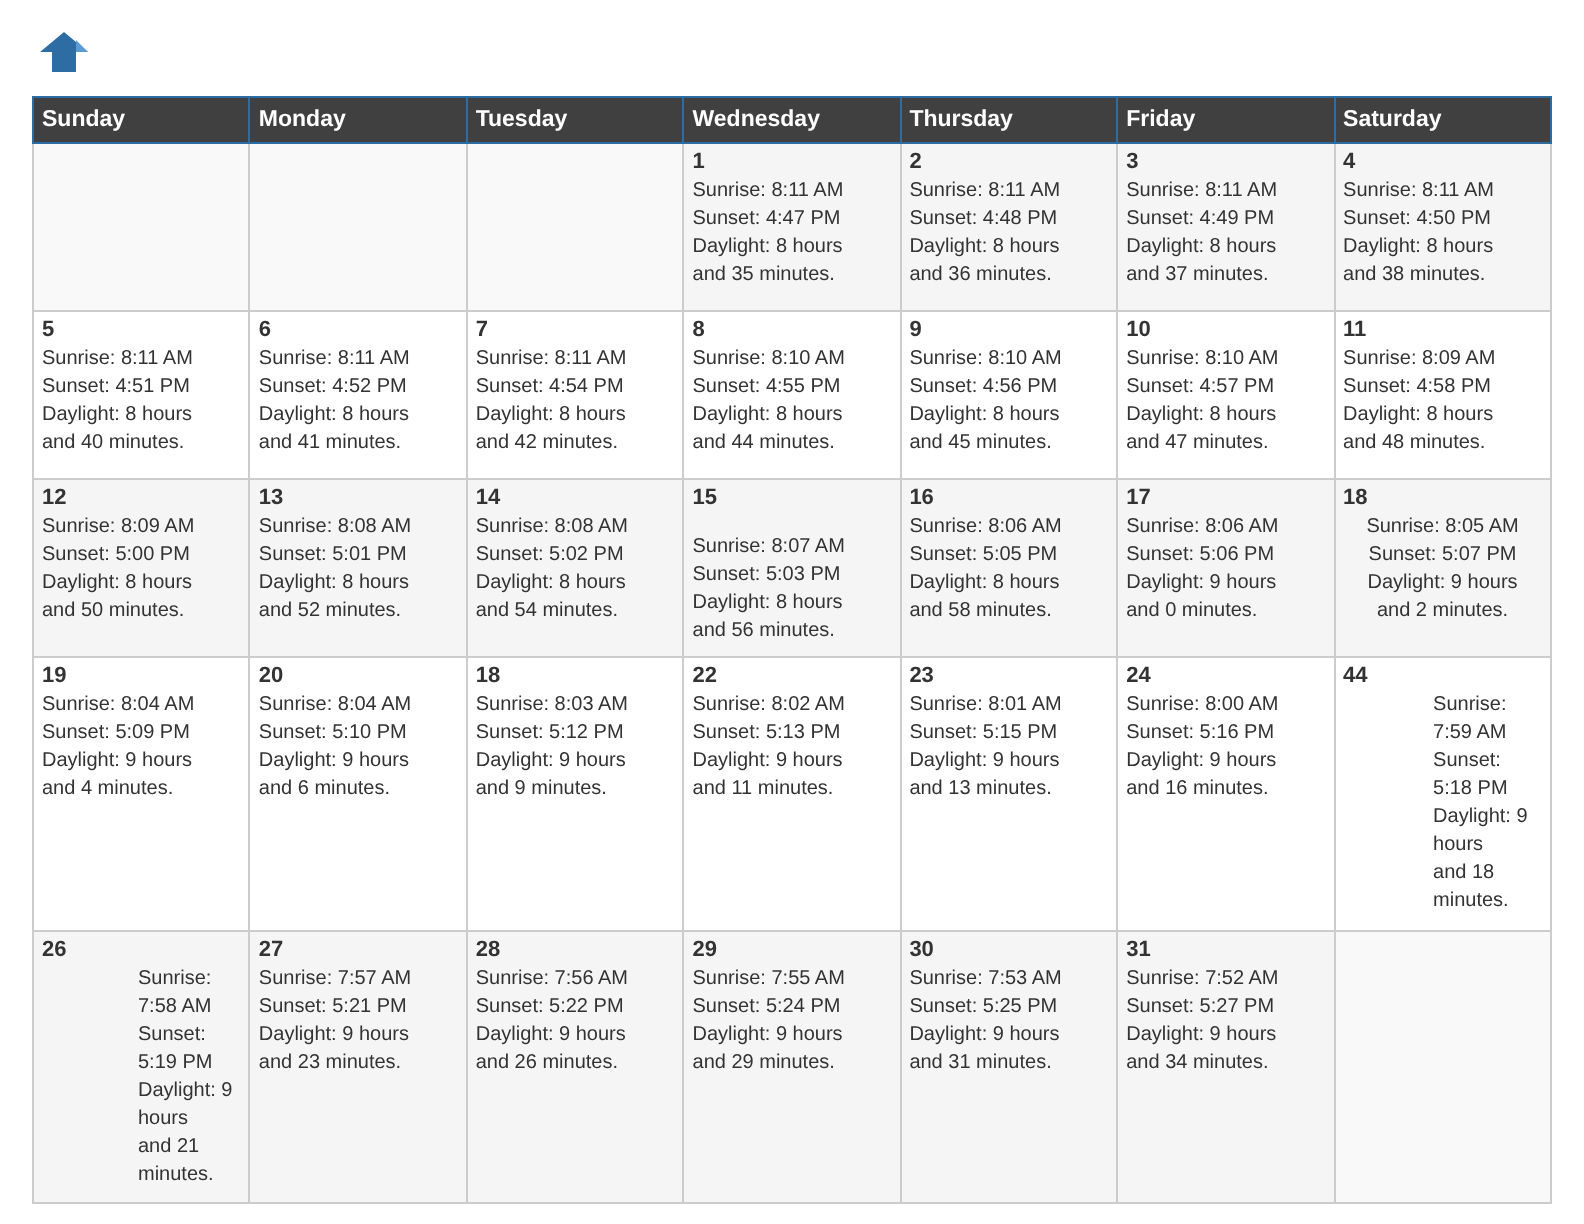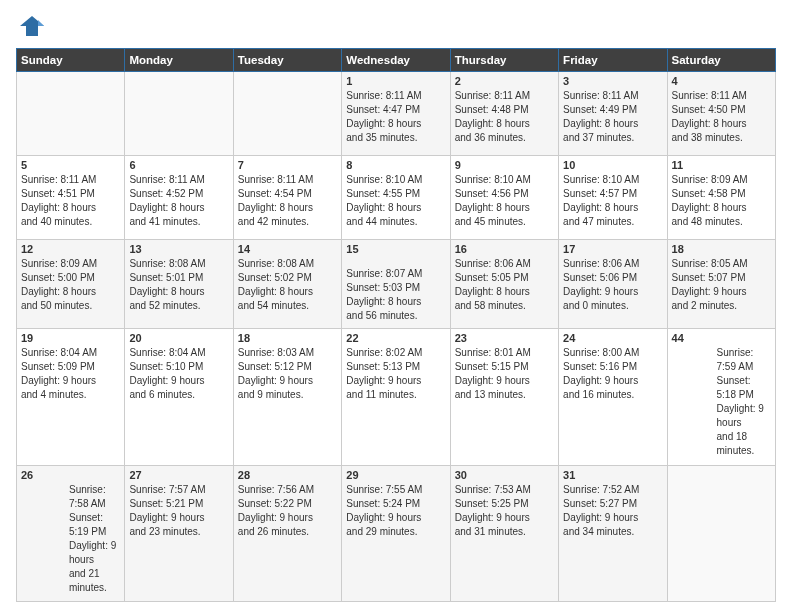--- a/index.html
+++ b/index.html
@@ -264,21 +264,21 @@
           </td>
           <td>
             <span class="day-number">17</span>
             <div class="day-info" style="white-space: pre-line;">Sunrise: 8:06 AM
 Sunset: 5:06 PM
 Daylight: 9 hours
 and 0 minutes.</div>
           </td>
           <td>
             <span class="day-number">18</span>
-            <div class="day-info" style="white-space: pre-line;">Sunrise: 8:05 AM
+            <div class="day-info" style="white-space: pre-line; text-align: center;">Sunrise: 8:05 AM
 Sunset: 5:07 PM
 Daylight: 9 hours
 and 2 minutes.</div>
           </td>
         </tr>
         <tr>
           <td>
             <span class="day-number">19</span>
             <div class="day-info" style="white-space: pre-line;">Sunrise: 8:04 AM
 Sunset: 5:09 PM

